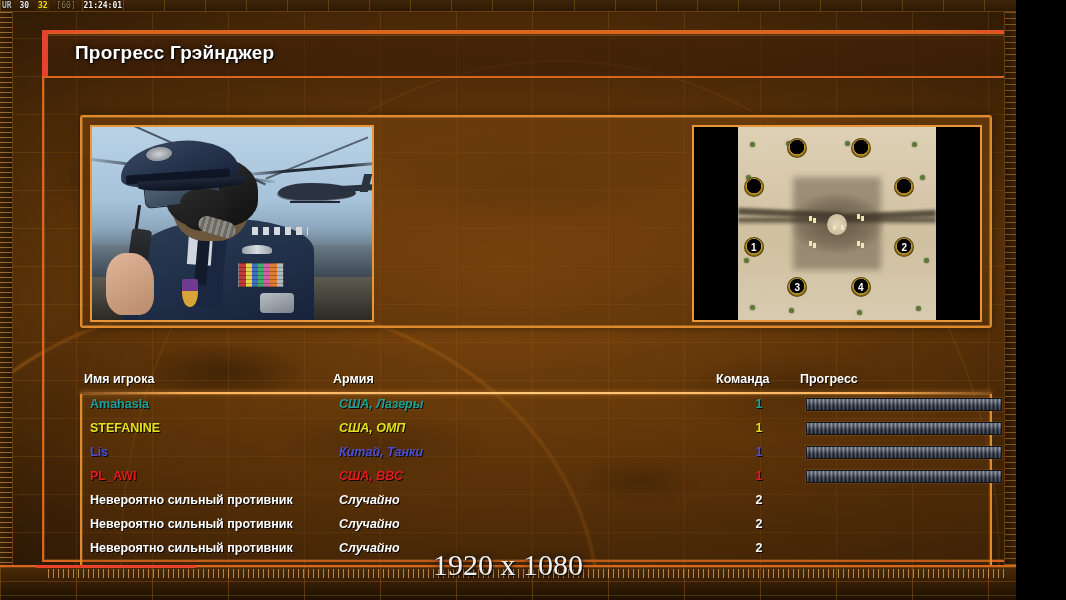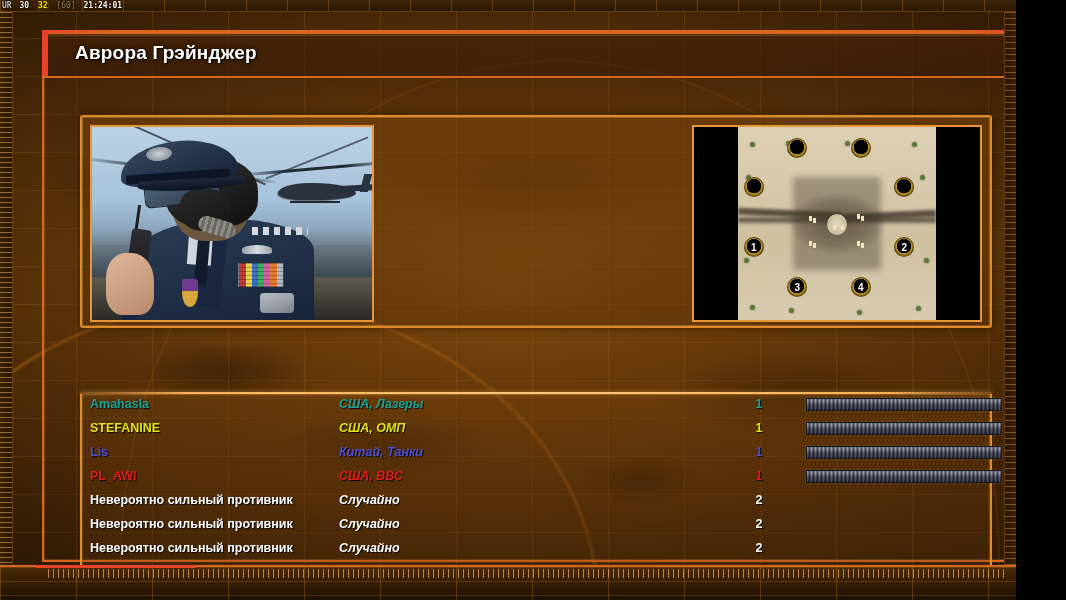--- a/index.html
+++ b/index.html
@@ -531,21 +531,21 @@
     <div class="rr-ticks"></div>
   </div>
 
   <div id="frame-accent-top"></div>
   <div id="frame-accent-left"></div>
 
   <div id="hud-frame">
     <div id="hud-frame-inner-line"></div>
 
     <div id="title-bar">
-      <div id="page-title">Аврора Грэйнджер</div>
+      <div id="page-title">Прогресс Грэйнджер</div>
     </div>
 
     <div id="top-panel">
 
       <div id="portrait-wrap">
         <div id="portrait">
           <div class="p-sea"></div>
           <div class="p-deck"></div>
           <div class="p-heli-rotor"></div>
           <div class="p-heli-rotor2"></div>
@@ -621,20 +621,26 @@
               <div class="mm-start" style="left: calc(84% - 10px); top: calc(62% - 10px);">2</div>
               <div class="mm-start" style="left: calc(30% - 10px); top: calc(83% - 10px);">3</div>
               <div class="mm-start" style="left: calc(62% - 10px); top: calc(83% - 10px);">4</div>
             </div>
         </div>
         <div id="minimap-letterbox-l"></div>
         <div id="minimap-letterbox-r"></div>
       </div>
     </div>
 
+    <div id="table-headers">
+      <div class="th th-name">Имя игрока</div>
+      <div class="th th-army">Армия</div>
+      <div class="th th-team">Команда</div>
+      <div class="th th-progress">Прогресс</div>
+    </div>
     <div id="header-rule"></div>
 
     <div id="table-panel">
       <div id="rows">
           <div class="row" style="top: 0px;">
             <div class="cell c-name" style="color: rgb(26, 163, 150);">Amahasla</div>
             <div class="cell c-army" style="color: rgb(26, 163, 150);">США, Лазеры</div>
             <div class="cell c-team" style="color: rgb(26, 163, 150);">1</div>
             <div class="cell c-prog">
               <div class="progress-bar"></div>
@@ -681,20 +687,21 @@
           </div>
           <div class="row" style="top: 168px;">
             <div class="cell c-name" style="color: rgb(255, 255, 255);">Невероятно сильный противник</div>
             <div class="cell c-army" style="color: rgb(255, 255, 255);">Случайно</div>
             <div class="cell c-team" style="color: rgb(255, 255, 255);">2</div>
           </div>
         </div>
     </div>
   </div>
 
+  <div id="resolution-label">1920 x 1080</div>
 
   <div id="bottom-hud-accent"></div>
   <div id="bottom-hud">
     <div class="bh-grid"></div>
     <div class="bh-ticks"></div>
   </div>
 
 </div>
 
 </body></html>

